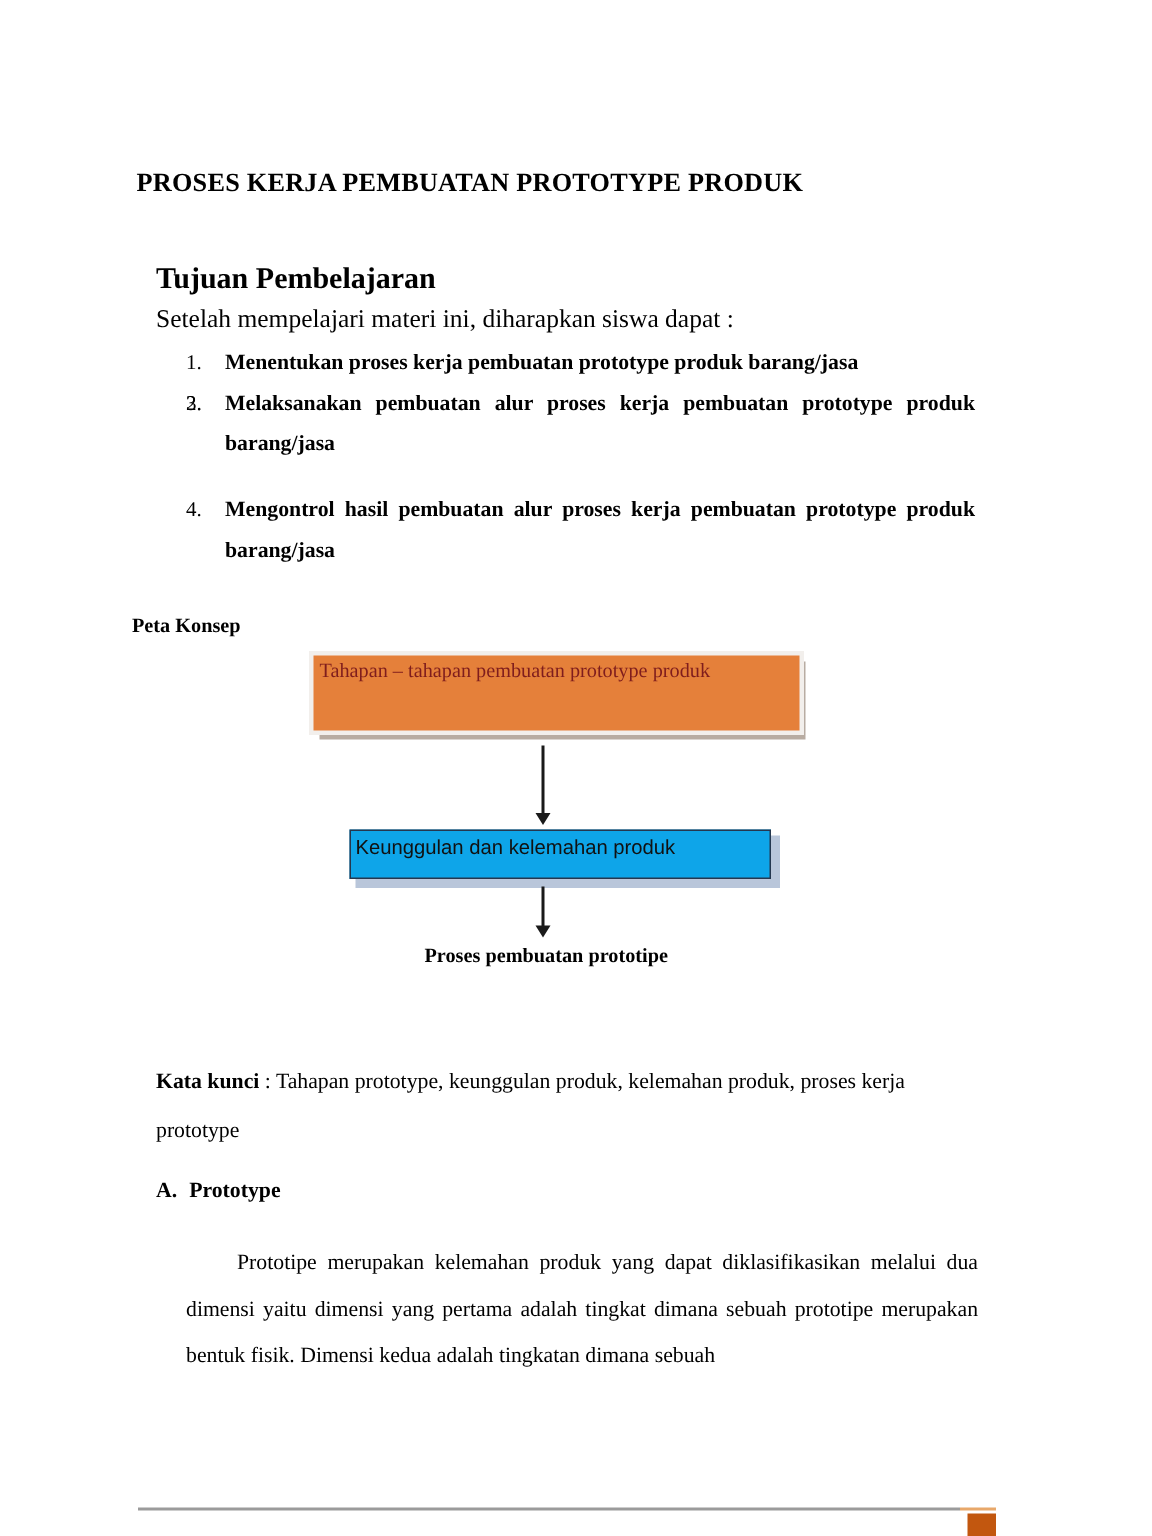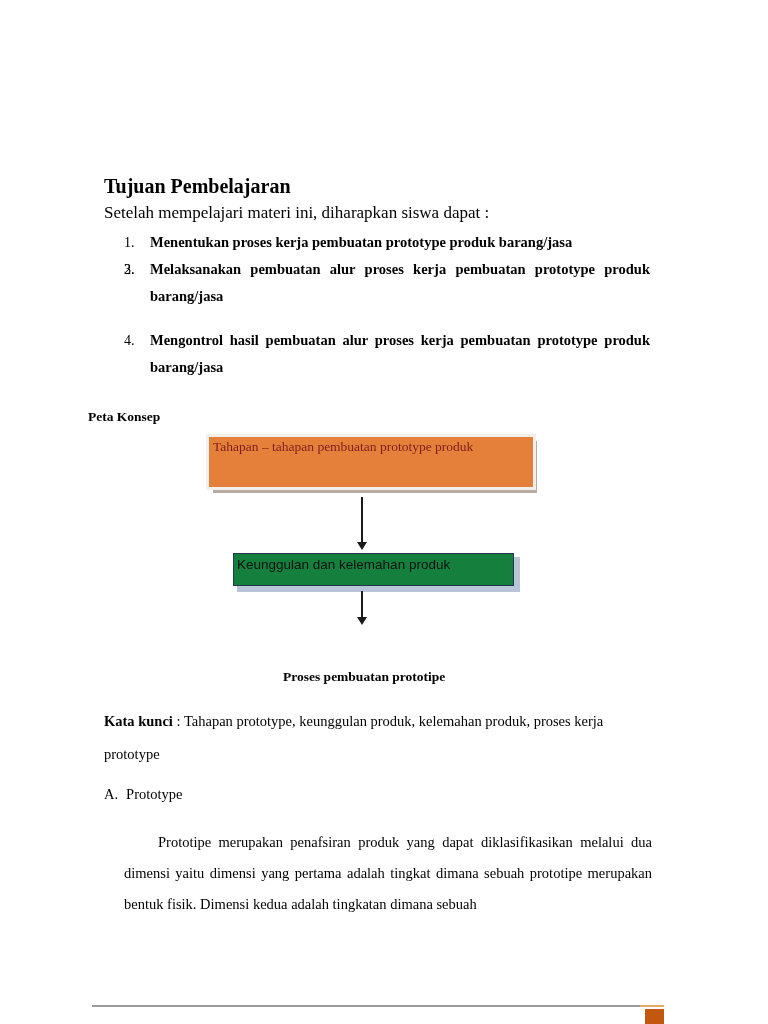--- a/index.html
+++ b/index.html
@@ -152,62 +152,61 @@
     width: 283px;
     height: 35px;
     background: #b9c6da;
   }
   .box-white {
     position: absolute;
     left: 233px;
     top: 553px;
     width: 281px;
     height: 33px;
-    background: #15803d;
+    background: #0ea5e9;
     border: 1.5px solid #25374f;
     box-sizing: border-box;
   }
   .box-white .label {
     position: absolute;
     left: 3px;
     top: 3px;
     font-family: "Liberation Sans", sans-serif;
     font-size: 13.5px;
     color: #111111;
     white-space: nowrap;
   }
 
   .proses-label {
     position: absolute;
     left: 283px;
     top: 629px;
     font-size: 13.5px;
     font-weight: bold;
     white-space: nowrap;
-    margin-top: 40px;
   }
 
   
   .kata-kunci {
     position: absolute;
     left: 104px;
     top: 705px;
     width: 525px;
     font-size: 14.5px;
     line-height: 33px;
   }
   .kata-kunci .kk-label { font-weight: bold; }
 
   
   .section-a {
     position: absolute;
     left: 104px;
     top: 786px;
     font-size: 14.5px;
-    font-weight: normal;
+    font-weight: bold;
   }
   .section-a .a-letter { margin-right: 8px; }
 
   .body-para {
     position: absolute;
     left: 124px;
     top: 812px;
     width: 528px;
     font-size: 14.5px;
     line-height: 31px;
@@ -250,20 +249,21 @@
     width: 19px;
     height: 16px;
     background: #c2570f;
   }
 </style>
 </head>
 <body>
 
 <div class="page">
 
+  <h1 class="doc-title">PROSES KERJA PEMBUATAN PROTOTYPE PRODUK</h1>
 
   <div class="objectives-heading">Tujuan Pembelajaran</div>
   <div class="objectives-intro">Setelah mempelajari  materi ini, diharapkan siswa dapat :</div>
 
   <div class="objectives-list">
     <div class="obj-item">
       <span class="num">1.</span>
       <span class="txt">Menentukan proses kerja pembuatan prototype produk barang/jasa</span>
     </div>
     <div class="obj-item">
@@ -301,19 +301,19 @@
   <div class="proses-label">Proses pembuatan prototipe</div>
 
   <div class="kata-kunci">
     <span class="kk-label">Kata kunci</span><span> : </span><span>Tahapan prototype, keunggulan produk, kelemahan produk, proses kerja prototype</span>
   </div>
 
   <div class="section-a">
     <span class="a-letter">A.</span><span>Prototype</span>
   </div>
 
-  <p class="body-para">Prototipe merupakan penafsiran produk yang dapat diklasifikasikan melalui dua dimensi yaitu dimensi yang pertama adalah tingkat dimana sebuah prototipe merupakan bentuk fisik. Dimensi kedua adalah tingkatan dimana  sebuah</p>
+  <p class="body-para">Prototipe merupakan kelemahan produk yang dapat diklasifikasikan melalui dua dimensi yaitu dimensi yang pertama adalah tingkat dimana sebuah prototipe merupakan bentuk fisik. Dimensi kedua adalah tingkatan dimana  sebuah</p>
 
   <div class="footer-rule"></div>
   <div class="footer-rule-accent"></div>
   <div class="footer-swatch"></div>
 
 </div>
 
 </body></html>

